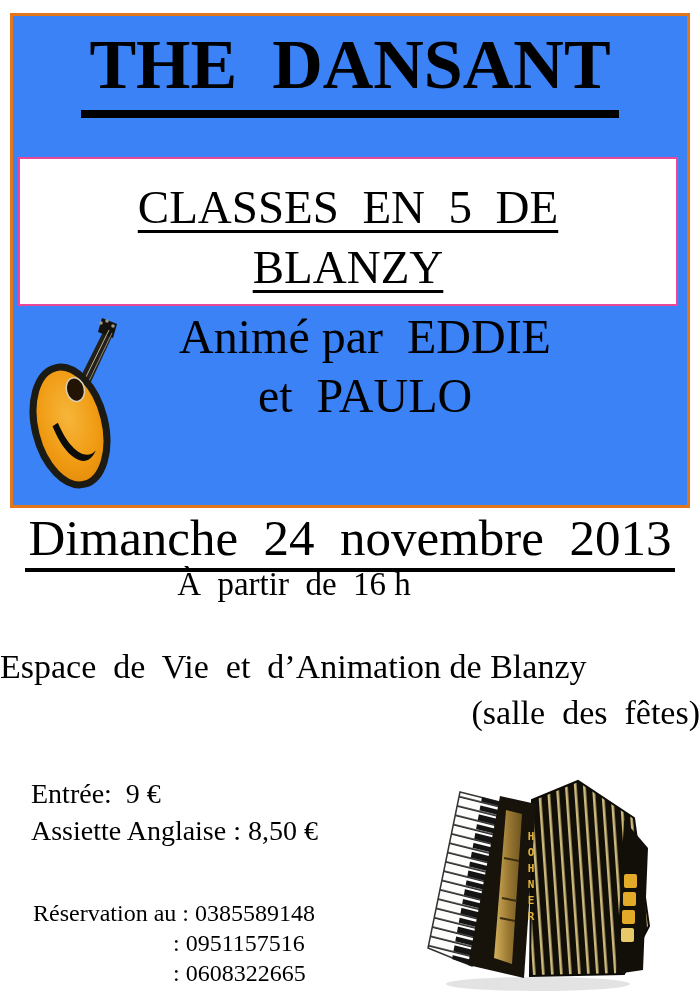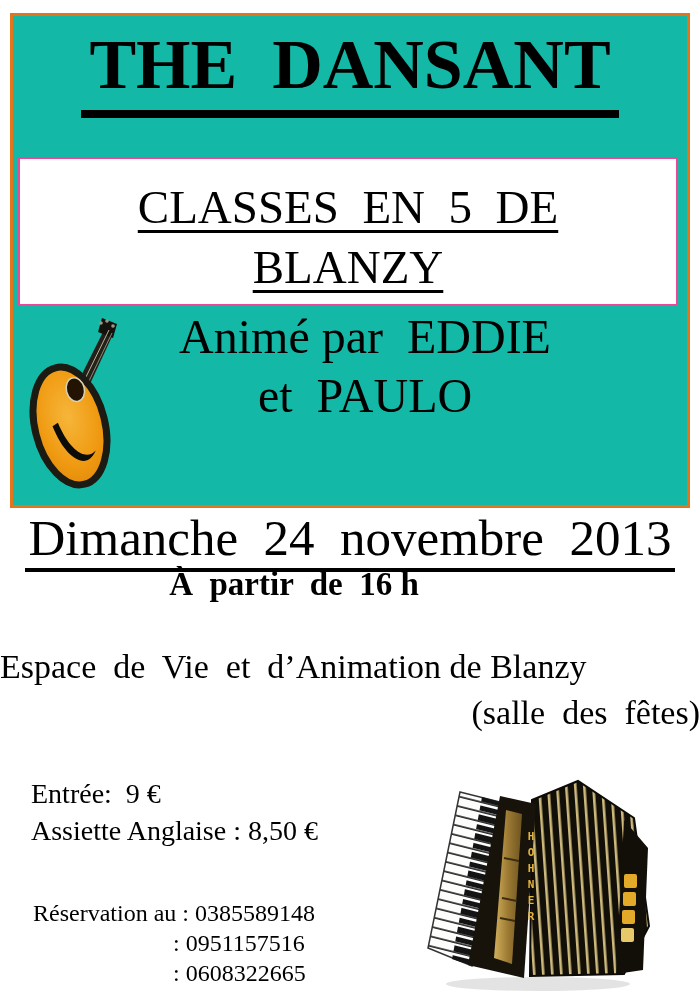--- a/index.html
+++ b/index.html
@@ -2,21 +2,21 @@
 <html><head>
 <meta charset="utf-8">
 <style>
   html,body{margin:0;padding:0;background:#fff;}
   .page{position:relative;width:700px;height:1002px;background:#fff;overflow:hidden;
         font-family:"Liberation Serif",serif;color:#000;}
   [data-bind]{white-space:pre;}
 
   
   .orange-box{position:absolute;left:10px;top:13px;width:674px;height:489px;
-              border:3px solid #E2761B;background:#14b8a6;}
+              border:3px solid #E2761B;background:#3b82f6;}
 
   .title-wrap{position:absolute;left:0;right:0;top:14px;text-align:center;}
   .title{display:inline-block;font-size:70px;font-weight:bold;line-height:1;
          border-bottom:8px solid #000;padding:0 8px 10px;}
 
   .inner-box{position:absolute;left:5px;top:141px;width:656px;height:145px;
              border:2px solid #ec4899;text-align:center;background:#fff;}
   .classes-line{font-size:47px;line-height:1.28;
                 text-decoration:underline;text-decoration-thickness:3px;text-underline-offset:7px;}
   .classes-line.first{margin-top:18px;}
@@ -24,21 +24,21 @@
   .anime{position:absolute;left:30px;right:0;text-align:center;font-size:48px;line-height:1;}
   .anime.l1{top:297px;}
   .anime.l2{top:356px;}
 
   .guitar{position:absolute;left:15px;top:300px;width:92px;height:180px;}
 
   
   .date-wrap{position:absolute;left:0;width:700px;top:512px;text-align:center;}
   .date{display:inline-block;font-size:51px;line-height:1.05;
         border-bottom:4px solid #000;padding:0 3px 2px;}
-  .time{position:absolute;left:0;width:588px;top:566px;text-align:center;font-size:33px;line-height:1.1;font-weight:bold;}
+  .time{position:absolute;left:0;width:588px;top:566px;text-align:center;font-size:33px;line-height:1.1;}
   .venue1{position:absolute;left:0;width:700px;top:648px;text-align:left;font-size:34px;line-height:1.1;}
   .venue2{position:absolute;left:0;width:700px;top:694px;text-align:right;font-size:34px;line-height:1.1;}
 
   .pricing{position:absolute;left:31px;top:776px;font-size:28px;line-height:1.32;}
   .reservation{position:absolute;left:33px;top:898px;font-size:24px;line-height:1.25;}
   .reservation .indent{padding-left:140px;}
 
   .accordion{position:absolute;left:420px;top:778px;width:232px;height:218px;}
   .brandv{writing-mode:vertical-rl;text-orientation:upright;letter-spacing:3px;
           font-family:"DejaVu Sans Mono",monospace;font-weight:bold;}

